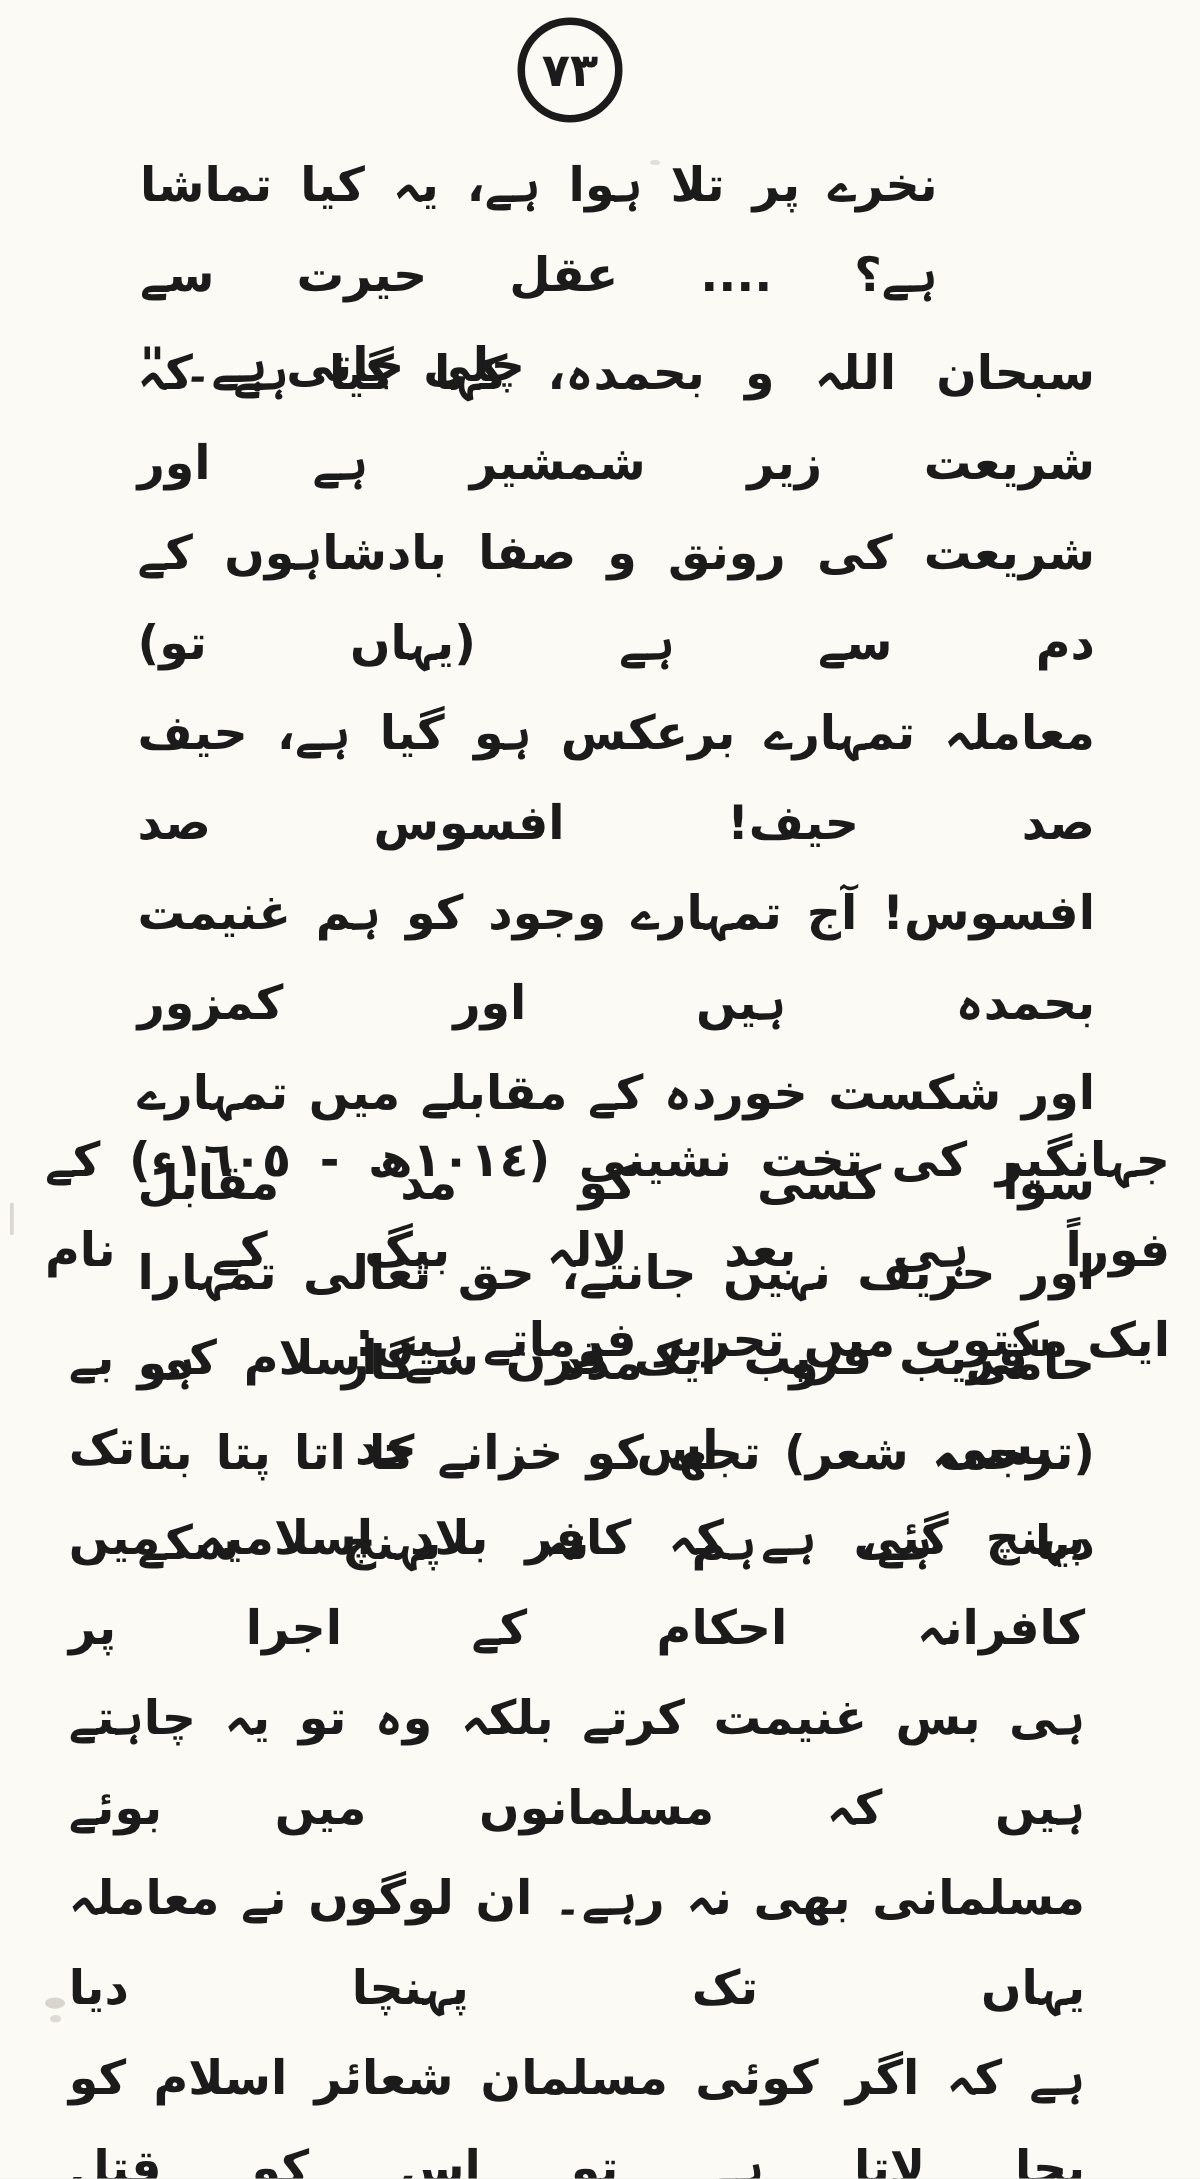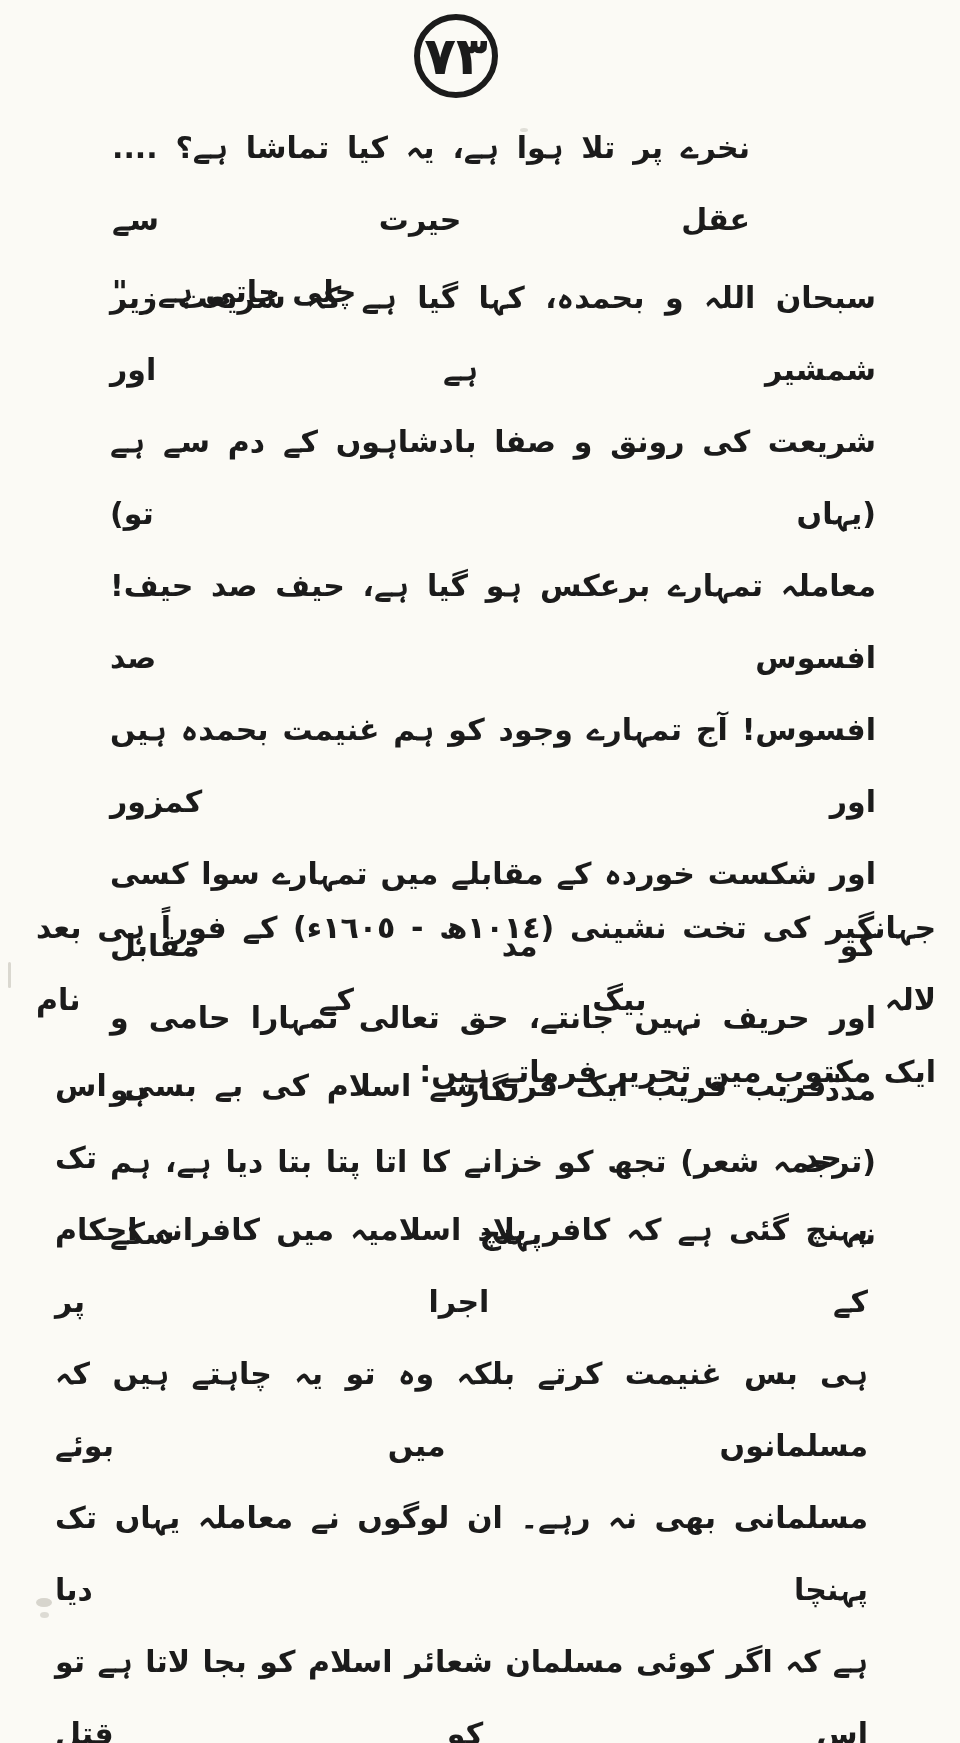--- a/index.html
+++ b/index.html
@@ -18,26 +18,26 @@
     overflow:hidden;
   }
   
   .page-number-badge{
     position:absolute;
     top:14px;left:414px;
     width:84px;height:84px;
     border:6px solid var(--ink);
     border-radius:50%;
     display:flex;align-items:center;justify-content:center;
-    font-size:52px;font-weight:bold;
+    font-size:37px;font-weight:bold;
     box-sizing:border-box;
   }
   .para{
     position:absolute;
-    font-size:30px;
+    font-size:38px;
     font-weight:bold;
     line-height:72px;
   }
   .line{
     text-align:justify;
     text-align-last:justify;
     word-spacing:2px;
   }
   
   .line.short-left{text-align-last:left;}

